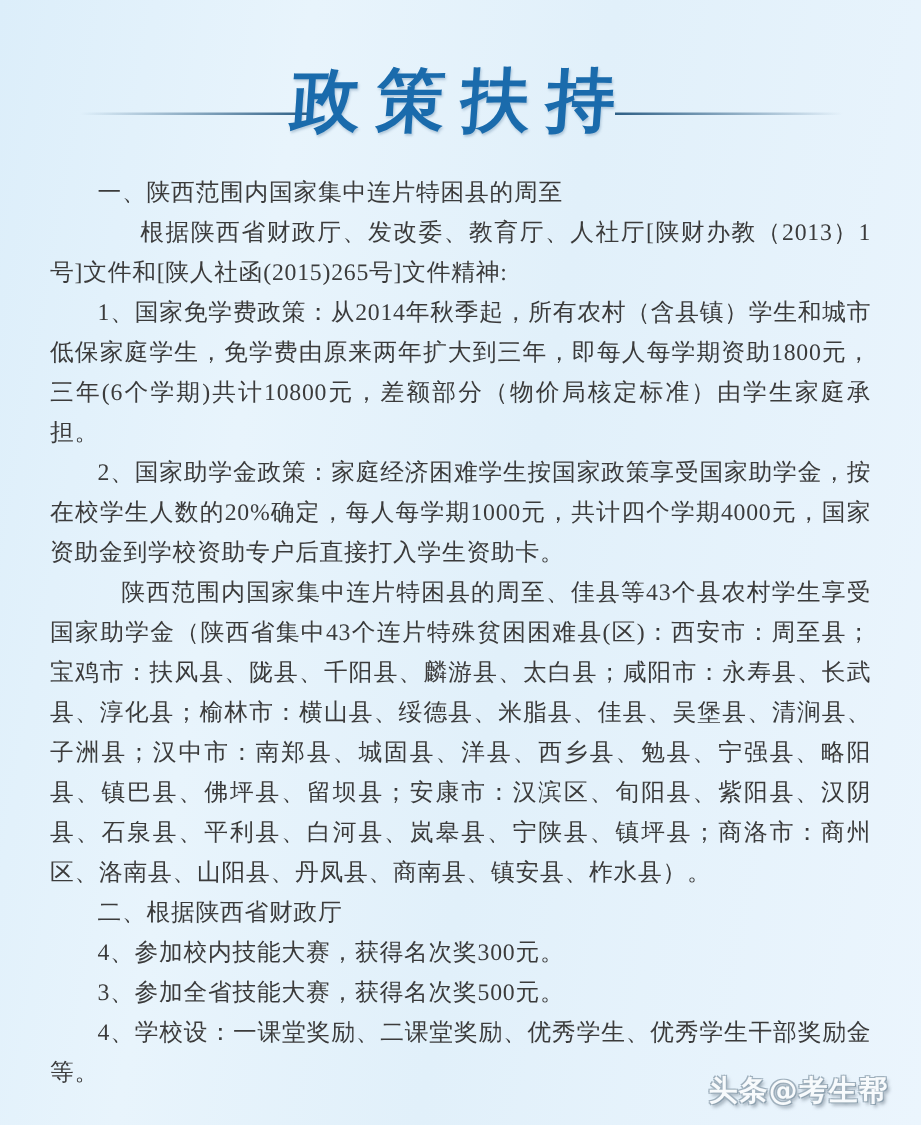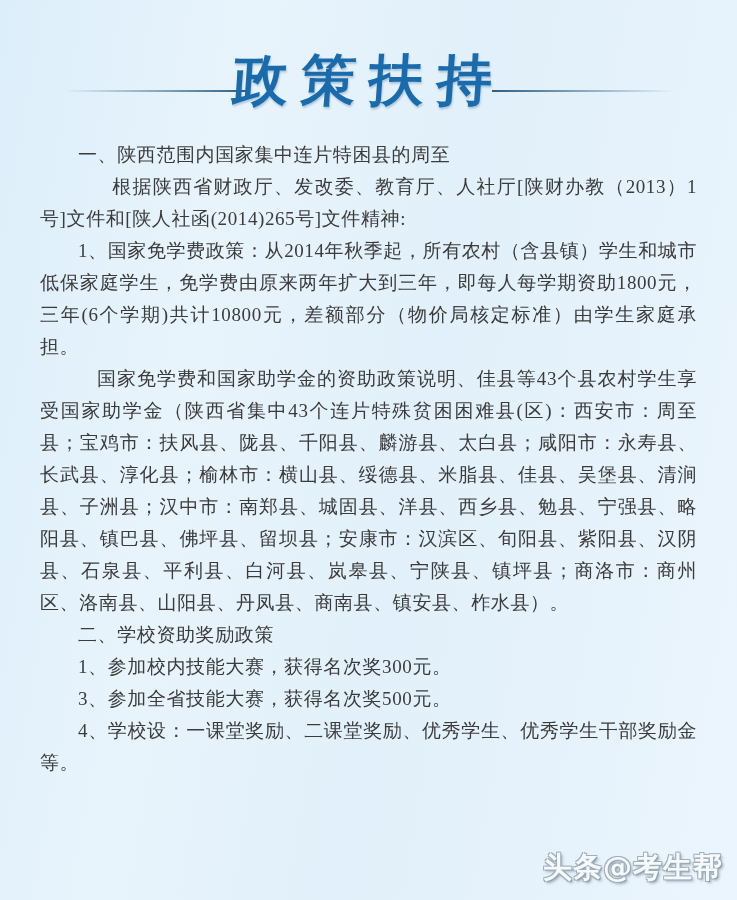--- a/index.html
+++ b/index.html
@@ -59,25 +59,25 @@
     color: var(--body-text, #3b3b3b);
     text-align: justify;
   }
   .content p { margin: 0; }
   .ind2 { text-indent: 2em; }
   .ind3 { text-indent: 3em; }
   .ind4 { text-indent: 3.8em; }
   
   .watermark {
     position: absolute;
-    right: 14px;
+    right: 26px;
     bottom: 12px;
     font-family: "DejaVu Sans", "Liberation Sans", sans-serif;
     font-weight: bold;
-    font-size: 29px;
+    font-size: 23px;
     letter-spacing: 1px;
     color: #f7fafc;
     text-shadow:
       -1px -1px 0 #9fb0bd,
        1px -1px 0 #9fb0bd,
       -1px  1px 0 #9fb0bd,
        1px  1px 0 #8da0ae,
        2px  2px 3px rgba(90,105,120,0.6);
   }
 </style>
@@ -87,25 +87,26 @@
 <div class="page">
 
   <div class="header">
     <div class="title-line left"></div>
     <div class="title">政策扶持</div>
     <div class="title-line right"></div>
   </div>
 
   <div class="content">
     <p class="ind2">一、陕西范围内国家集中连片特困县的周至</p>
-    <p class="ind4">根据陕西省财政厅、发改委、教育厅、人社厅[陕财办教（2013）1号]文件和[陕人社函(2014)265号]文件精神:</p>
+    <p class="ind4">根据陕西省财政厅、发改委、教育厅、人社厅[陕财办教（2013）1号]文件和[陕人社函(2015)265号]文件精神:</p>
     <p class="ind2">1、国家免学费政策：从2014年秋季起，所有农村（含县镇）学生和城市低保家庭学生，免学费由原来两年扩大到三年，即每人每学期资助1800元，三年(6个学期)共计10800元，差额部分（物价局核定标准）由学生家庭承担。</p>
-    <p class="ind3">国家免学费和国家助学金的资助政策说明、佳县等43个县农村学生享受国家助学金（陕西省集中43个连片特殊贫困困难县(区)：西安市：周至县；宝鸡市：扶风县、陇县、千阳县、麟游县、太白县；咸阳市：永寿县、长武县、淳化县；榆林市：横山县、绥德县、米脂县、佳县、吴堡县、清涧县、子洲县；汉中市：南郑县、城固县、洋县、西乡县、勉县、宁强县、略阳县、镇巴县、佛坪县、留坝县；安康市：汉滨区、旬阳县、紫阳县、汉阴县、石泉县、平利县、白河县、岚皋县、宁陕县、镇坪县；商洛市：商州区、洛南县、山阳县、丹凤县、商南县、镇安县、柞水县）。</p>
-    <p class="ind2">二、学校资助奖励政策</p>
-    <p class="ind2">1、参加校内技能大赛，获得名次奖300元。</p>
+    <p class="ind2">2、国家助学金政策：家庭经济困难学生按国家政策享受国家助学金，按在校学生人数的20%确定，每人每学期1000元，共计四个学期4000元，国家资助金到学校资助专户后直接打入学生资助卡。</p>
+    <p class="ind3">陕西范围内国家集中连片特困县的周至、佳县等43个县农村学生享受国家助学金（陕西省集中43个连片特殊贫困困难县(区)：西安市：周至县；宝鸡市：扶风县、陇县、千阳县、麟游县、太白县；咸阳市：永寿县、长武县、淳化县；榆林市：横山县、绥德县、米脂县、佳县、吴堡县、清涧县、子洲县；汉中市：南郑县、城固县、洋县、西乡县、勉县、宁强县、略阳县、镇巴县、佛坪县、留坝县；安康市：汉滨区、旬阳县、紫阳县、汉阴县、石泉县、平利县、白河县、岚皋县、宁陕县、镇坪县；商洛市：商州区、洛南县、山阳县、丹凤县、商南县、镇安县、柞水县）。</p>
+    <p class="ind2">二、根据陕西省财政厅</p>
+    <p class="ind2">4、参加校内技能大赛，获得名次奖300元。</p>
     <p class="ind2">3、参加全省技能大赛，获得名次奖500元。</p>
     <p class="ind2">4、学校设：一课堂奖励、二课堂奖励、优秀学生、优秀学生干部奖励金等。</p>
 
   </div>
 
   <div class="watermark">头条@考生帮</div>
 
 </div>
 
 </body></html>

